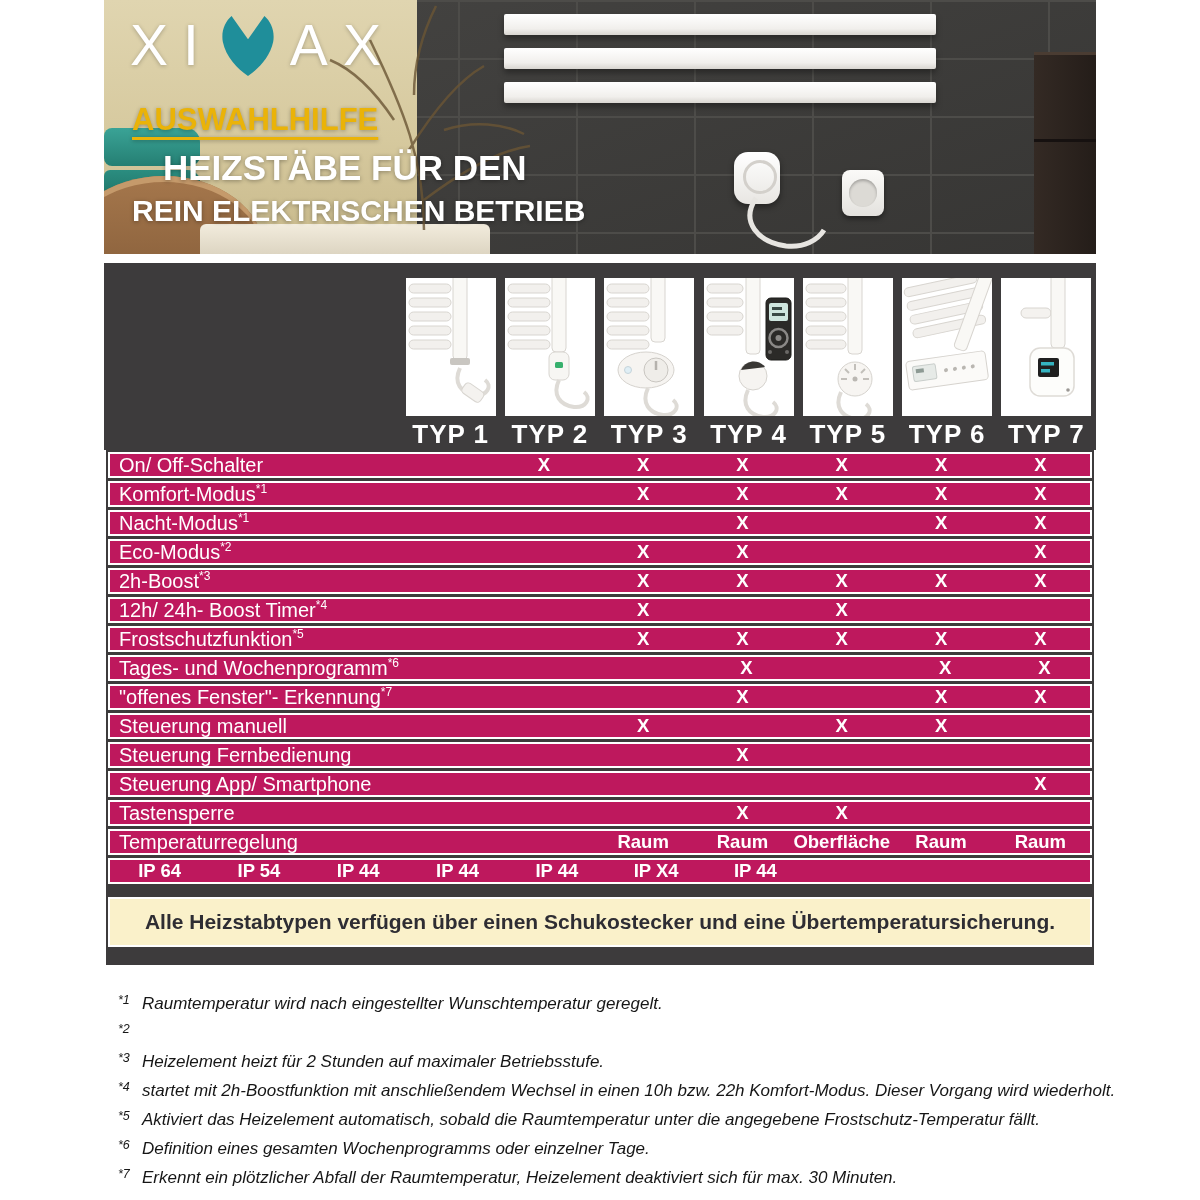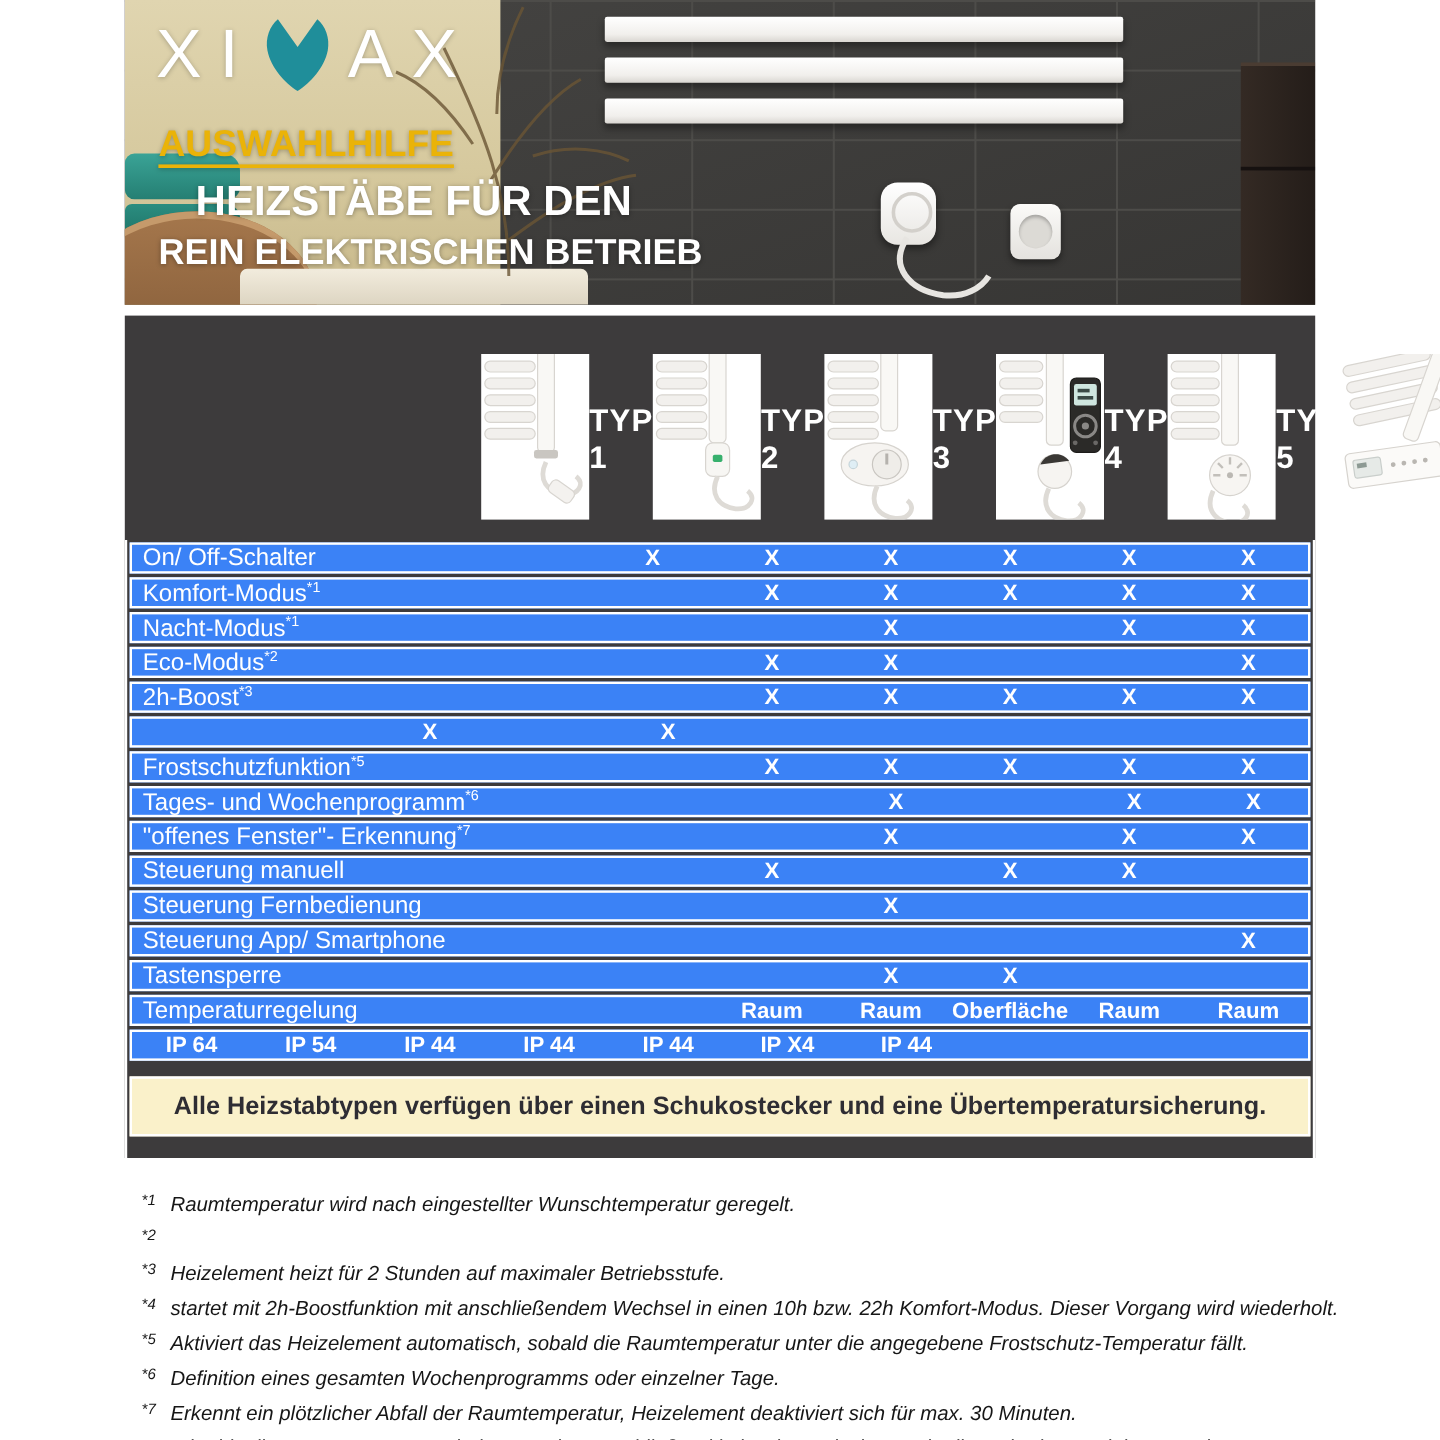--- a/index.html
+++ b/index.html
@@ -55,28 +55,28 @@
      text-decoration-thickness:3px; text-shadow:0 1px 4px rgba(0,0,0,.3); }
   .title1 { position:absolute; left:32px; top:148px; color:#fff; font-weight:bold;
      font-size:35px; text-shadow:0 1px 4px rgba(0,0,0,.35);margin-left:27px; }
   .title2 { position:absolute; left:28px; top:194px; color:#fff; font-weight:bold;
      font-size:30px; text-shadow:0 1px 4px rgba(0,0,0,.35); }
 
   
   .panel { position:absolute; left:104px; top:263px; width:992px; height:702px;
      background:#3d3b3c; }
   .products { display:flex; padding:15px 0 0 297px; height:187px; }
-  .pcol { flex:0 0 99.3px; display:flex; align-items:center; }
+  .pcol { flex:0 0 99.3px; display:flex; flex-direction:column; align-items:center; }
   .pimg { width:90px; height:138px; background:#ffffff; }
   .plabel { color:#fff; font-weight:bold; font-size:26px; margin-top:3px; letter-spacing:1px; }
 
   .table-body { position:absolute; left:0; right:0; top:187px; bottom:0;
      border-left:2px solid #ffffff; border-right:2px solid #ffffff; padding:2px 2px 0 2px; }
   .frow { display:flex; align-items:center; height:26px; border:2px solid #ffffff;
-     margin-bottom:3px; background:#3b82f6; }
+     margin-bottom:3px; background:#be185d; }
   .flabel { width:290px; padding-left:9px; color:#fff; font-size:20px; white-space:nowrap; }
   .flabel sup { font-size:12px; }
   .fcell { flex:0 0 99.3px; text-align:center; color:#fff; font-weight:bold; font-size:18.5px; }
 
   .banner { margin:13px 0 12px 0; border:2px solid #ffffff; background:#faf1ca; height:50px;
      display:flex; align-items:center; justify-content:center; }
   .banner span { font-weight:bold; font-size:21px; color:#2e2d33; }
 
   
   .footnotes { position:absolute; left:118px; top:993px; width:1000px;
@@ -301,20 +301,21 @@
           <div class="flabel"><span>2h-Boost</span><sup>*3</sup></div>
           <div class="fcell"></div>
           <div class="fcell"></div>
           <div class="fcell">X</div>
           <div class="fcell">X</div>
           <div class="fcell">X</div>
           <div class="fcell">X</div>
           <div class="fcell">X</div>
         </div>
         <div class="frow">
+          <div class="flabel"><span>12h/ 24h- Boost Timer</span><sup>*4</sup></div>
           <div class="fcell"></div>
           <div class="fcell"></div>
           <div class="fcell">X</div>
           <div class="fcell"></div>
           <div class="fcell">X</div>
           <div class="fcell"></div>
           <div class="fcell"></div>
         </div>
         <div class="frow">
           <div class="flabel"><span>Frostschutzfunktion</span><sup>*5</sup></div>

